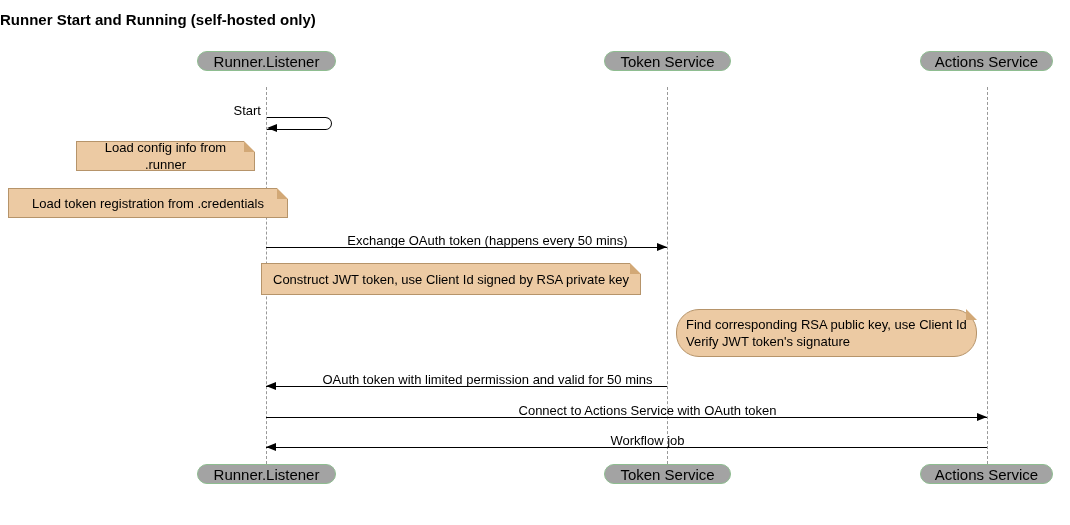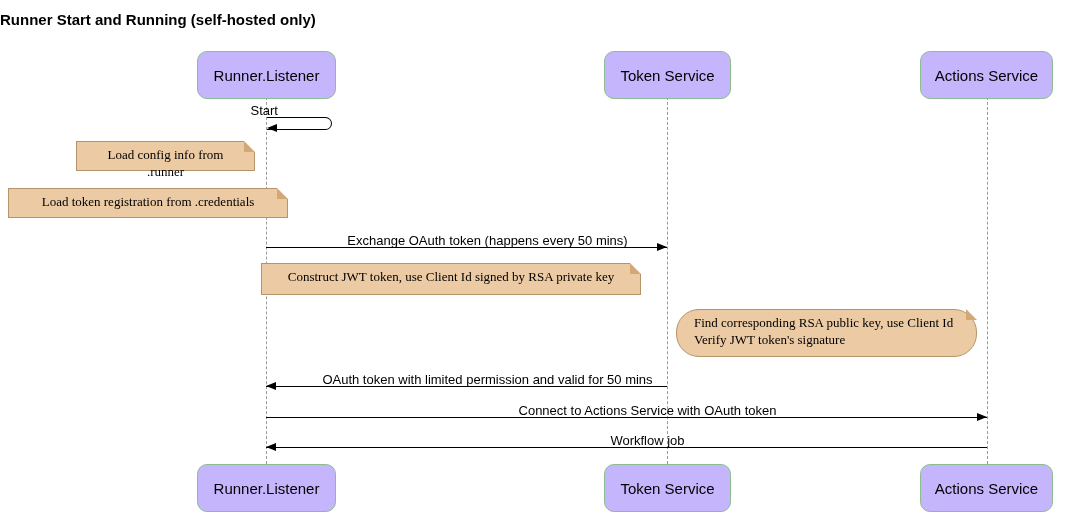--- a/index.html
+++ b/index.html
@@ -22,43 +22,42 @@
   }
   .lifeline {
     position: absolute;
     top: 87px;
     height: 377px;
     width: 0;
     border-left: 1px dashed #999999;
   }
   .participant {
     position: absolute;
-    height: 48px;
-    background: #c4b5fd;
+    height: 20px;
+    background: #a3a3a3;
     border: 1px solid #8ebd90;
     border-radius: 10px;
     display: flex;
     align-items: center;
     justify-content: center;
     font-size: 15px;
     box-sizing: border-box;
   }
   .note {
     position: absolute;
     background: #eccaa3;
     border: 1px solid #b6946a;
     box-sizing: border-box;
     font-size: 13px;
     line-height: 17px;
     display: flex;
     flex-direction: column;
-    justify-content: flex-start;
-    padding: 4px 17px;
+    justify-content: center;
+    padding: 4px 9px;
     text-align: center;
-    font-family: Liberation Serif, serif;
   }
   .note.left-text { text-align: left; border-radius: 23px; }
   .note .fold {
     position: absolute;
     top: -1px; right: -1px;
     width: 0; height: 0;
     border-style: solid;
     border-width: 0 11px 11px 0;
     border-color: #ffffff #ffffff #d2a876 #d2a876;
   }
@@ -90,21 +89,21 @@
   .self-loop {
     position: absolute;
     left: 267px; top: 117px;
     width: 64px; height: 11px;
     border: 1px solid #000000;
     border-left: none;
     border-radius: 0 9px 9px 0;
   }
   .self-label {
     position: absolute;
-    left: 178px; top: 103px;
+    left: 161px; top: 103px;
     width: 100px;
     text-align: right;
     font-size: 13px;
   }
 </style>
 </head>
 <body>
 
 <div class="canvas">
 

